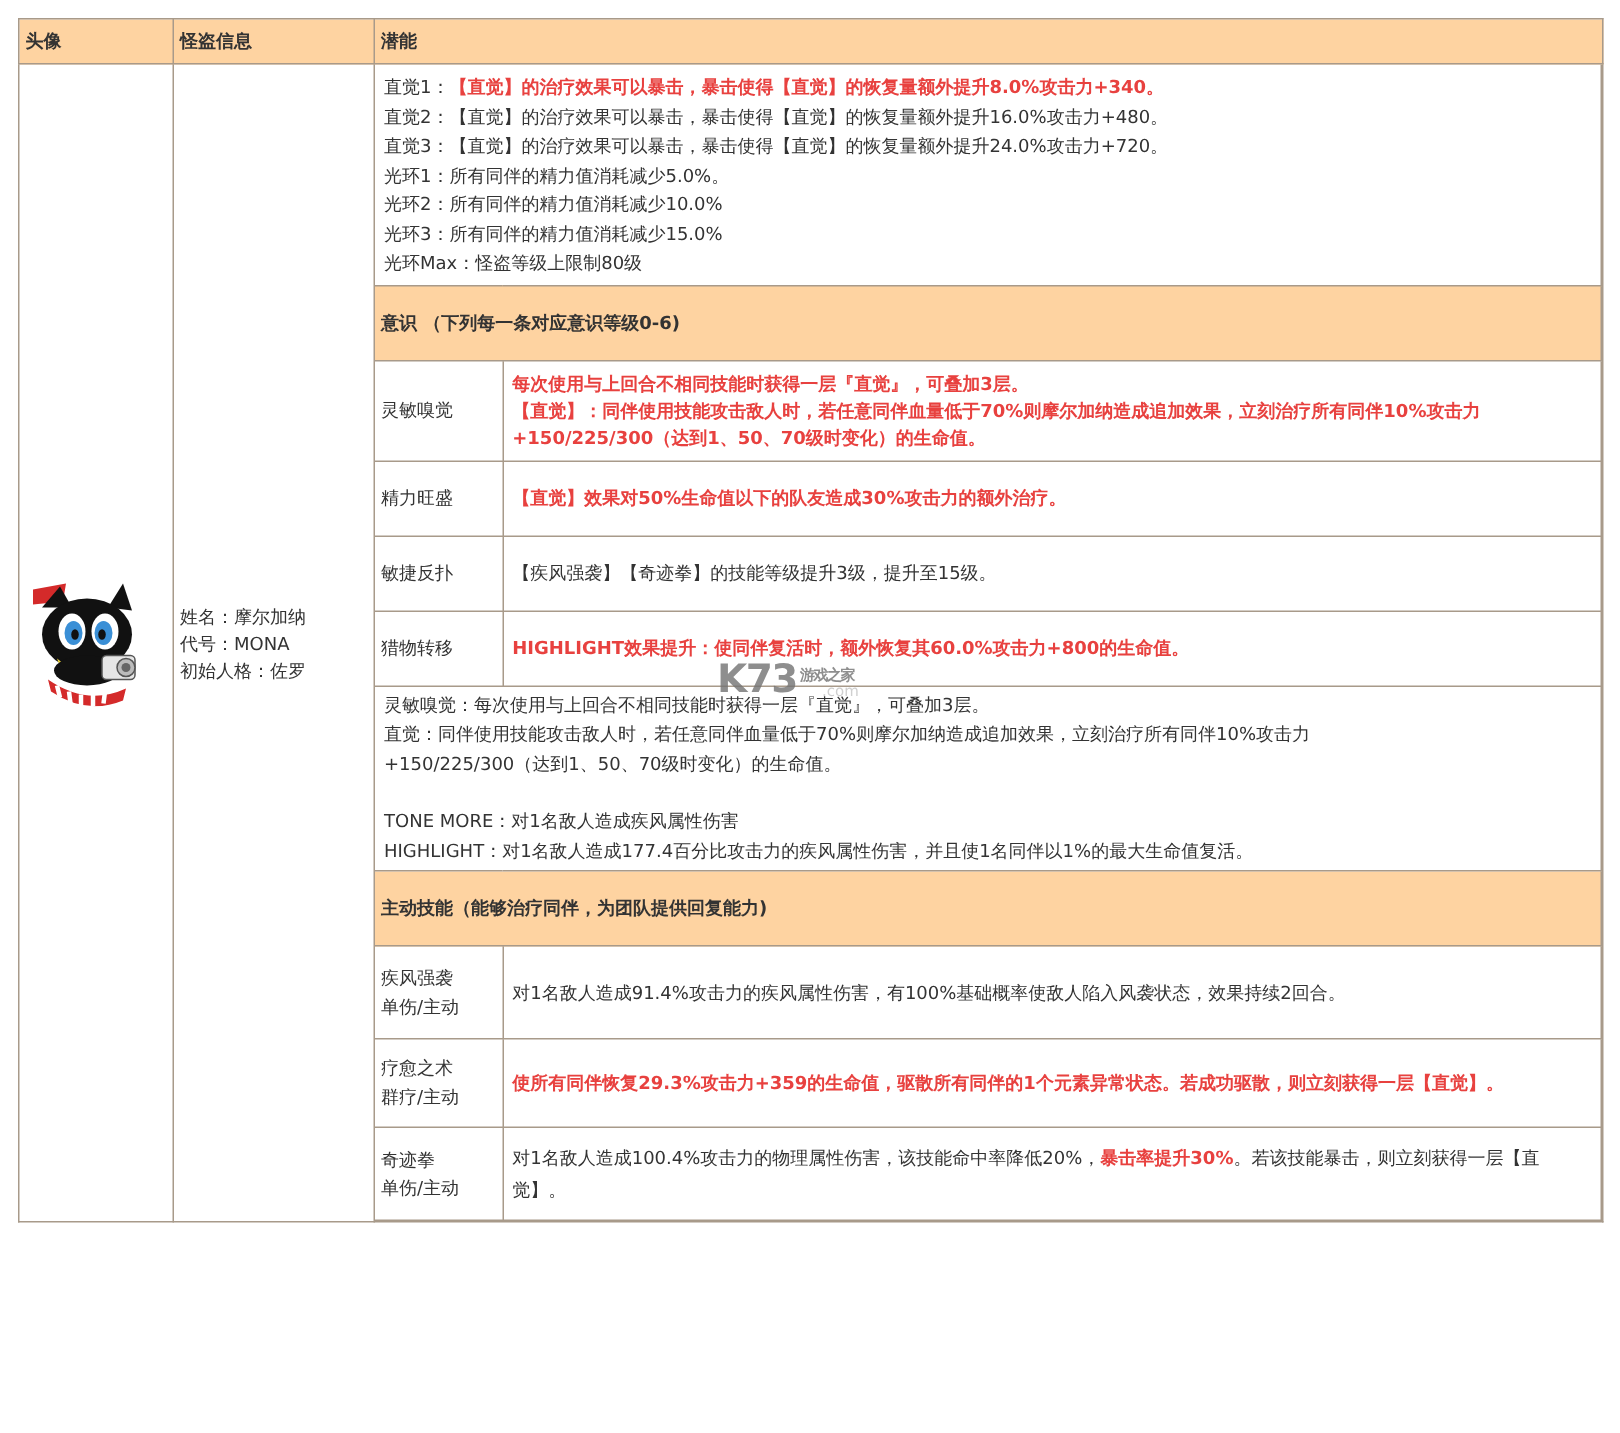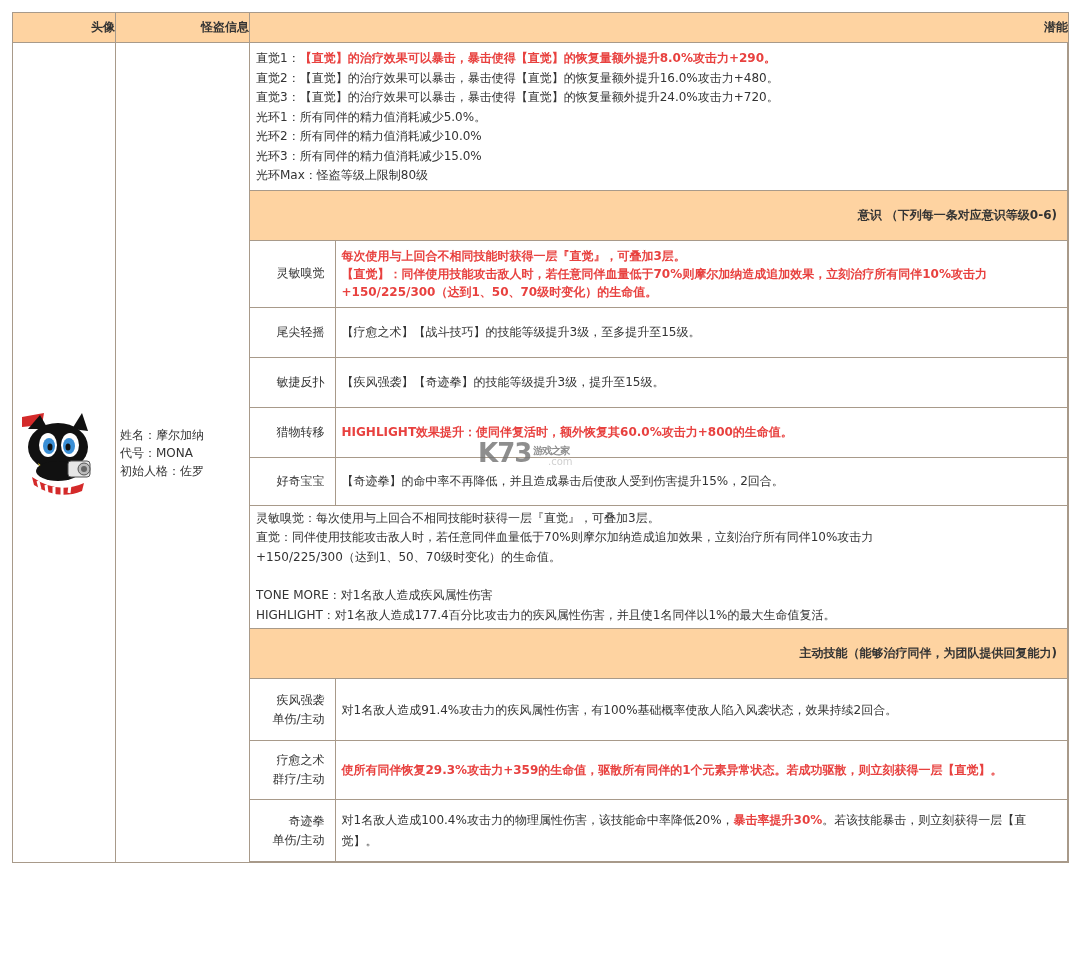--- a/index.html
+++ b/index.html
@@ -19,30 +19,29 @@
     vertical-align: middle;
     padding: 0;
   }
   .hdr {
     background: #fed3a1;
     font-weight: bold;
     color: #333;
     height: 29px;
     padding-left: 4px !important;
     font-size: 12px;
-    text-align: right;
   }
   .avatar-cell { width: 103px; vertical-align: middle; }
   .info-cell { width: 134px; padding-left: 4px !important; line-height: 18px; font-size: 12px; }
   .content { padding: 4px 6px !important; line-height: 19.5px; font-size: 12px; }
   .red { color: #e8413f; font-weight: bold; }
   table.inner { width: 100%; border-collapse: collapse; table-layout: fixed; }
   table.inner td { border: 1px solid #a89a8a; border-left: none; padding: 10px; }
   table.inner tr td:first-child { border-left: none; }
-  .lbl { width: 80px; padding-left: 4px !important; font-size: 12px; line-height: 19px; text-align: right; }
+  .lbl { width: 80px; padding-left: 4px !important; font-size: 12px; line-height: 19px; }
   .desc { padding: 2px 6px !important; font-size: 12px; line-height: 18px; }
   .avatar {
     width: 84px; height: 84px; margin: 0 auto; position: relative;
   }
   .watermark {
     position: absolute; left: 478px; top: 438px; color: #737373;
     font-size: 26px; font-weight: bold; letter-spacing: -1px; pointer-events: none;
     opacity: 0.8;
   }
   .watermark small { font-size: 10px; position: relative; top: -8px; left: 2px; }
@@ -96,55 +95,51 @@
     <td style="padding:0; vertical-align:top;">
       <table class="inner">
         <colgroup>
               <col style="width:85px">
               <col>
             </colgroup>
 
         <tbody>
               <tr>
           <td colspan="2" class="content" style="border-top:none; padding-top:6px !important; padding-bottom:4px !important;">
-            <div><span>直觉1：</span><span class="red">【直觉】的治疗效果可以暴击，暴击使得【直觉】的恢复量额外提升8.0%攻击力+290。</span></div>
+            <div><span>直觉1：</span><span class="red">【直觉】的治疗效果可以暴击，暴击使得【直觉】的恢复量额外提升8.0%攻击力+340。</span></div>
             <div><span>直觉2：</span><span>【直觉】的治疗效果可以暴击，暴击使得【直觉】的恢复量额外提升16.0%攻击力+480。</span></div>
             <div><span>直觉3：</span><span>【直觉】的治疗效果可以暴击，暴击使得【直觉】的恢复量额外提升24.0%攻击力+720。</span></div>
             <div><span>光环1：</span><span>所有同伴的精力值消耗减少5.0%。</span></div>
             <div><span>光环2：</span><span>所有同伴的精力值消耗减少10.0%</span></div>
             <div><span>光环3：</span><span>所有同伴的精力值消耗减少15.0%</span></div>
             <div><span>光环Max：</span><span>怪盗等级上限制80级</span></div>
           </td>
         </tr>
 
         <tr style="height:28px">
           <td colspan="2" class="hdr">意识 （下列每一条对应意识等级0-6)</td>
         </tr>
         <tr style="height:67px">
           <td class="lbl">灵敏嗅觉</td>
           <td class="desc red">
             <div>每次使用与上回合不相同技能时获得一层『直觉』，可叠加3层。</div>
             <div>【直觉】：同伴使用技能攻击敌人时，若任意同伴血量低于70%则摩尔加纳造成追加效果，立刻治疗所有同伴10%攻击力+150/225/300（达到1、50、70级时变化）的生命值。</div>
           </td>
         </tr>
         <tr style="height:50px">
-          <td class="lbl">尾尖轻摇</td>
-          <td class="desc">【疗愈之术】【战斗技巧】的技能等级提升3级，至多提升至15级。</td>
+          <td class="lbl">精力旺盛</td>
+          <td class="desc red">【直觉】效果对50%生命值以下的队友造成30%攻击力的额外治疗。</td>
         </tr>
         <tr style="height:50px">
           <td class="lbl">敏捷反扑</td>
           <td class="desc">【疾风强袭】【奇迹拳】的技能等级提升3级，提升至15级。</td>
         </tr>
         <tr style="height:50px">
           <td class="lbl">猎物转移</td>
           <td class="desc red">HIGHLIGHT效果提升：使同伴复活时，额外恢复其60.0%攻击力+800的生命值。</td>
-        </tr>
-        <tr style="height:48px">
-          <td class="lbl">好奇宝宝</td>
-          <td class="desc">【奇迹拳】的命中率不再降低，并且造成暴击后使敌人受到伤害提升15%，2回合。</td>
         </tr>
 
         <tr>
           <td colspan="2" class="content" style="padding-top:3px !important; padding-bottom:3px !important;">
             <div>灵敏嗅觉：每次使用与上回合不相同技能时获得一层『直觉』，可叠加3层。</div>
             <div>直觉：同伴使用技能攻击敌人时，若任意同伴血量低于70%则摩尔加纳造成追加效果，立刻治疗所有同伴10%攻击力</div>
             <div>+150/225/300（达到1、50、70级时变化）的生命值。</div>
             <div class="sp"></div>
             <div>TONE MORE：对1名敌人造成疾风属性伤害</div>
             <div>HIGHLIGHT：对1名敌人造成177.4百分比攻击力的疾风属性伤害，并且使1名同伴以1%的最大生命值复活。</div>

